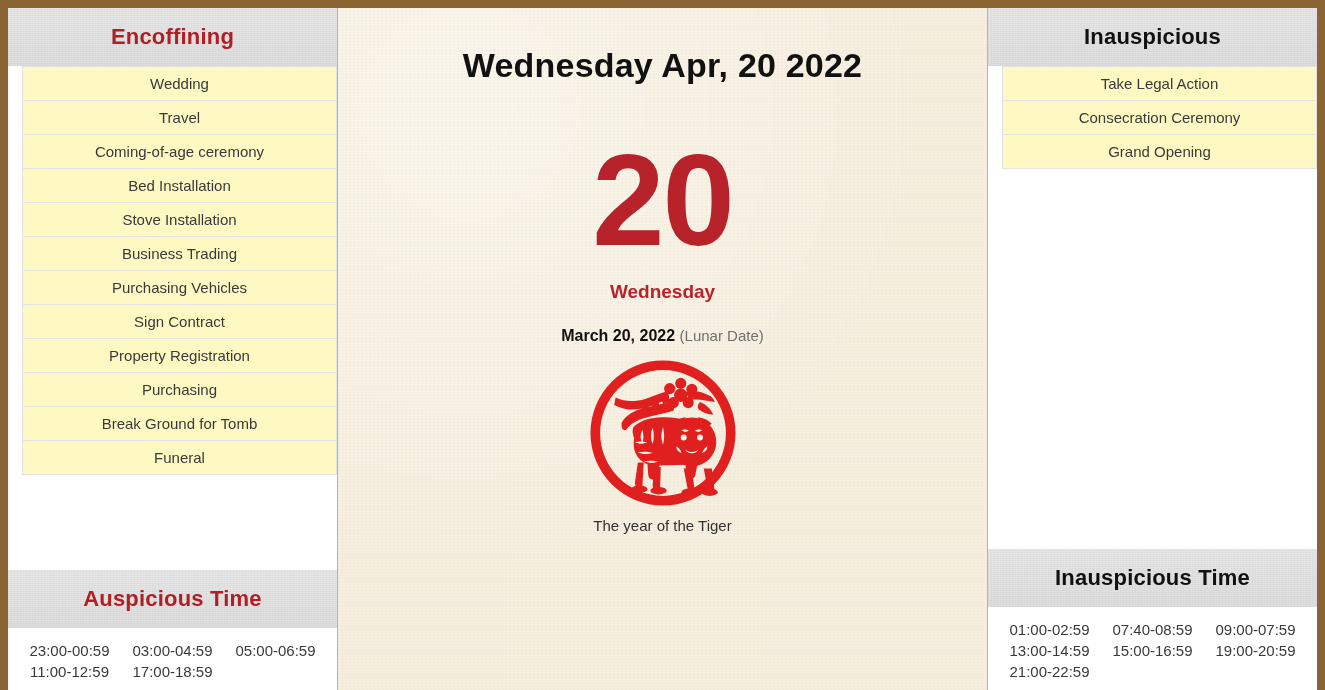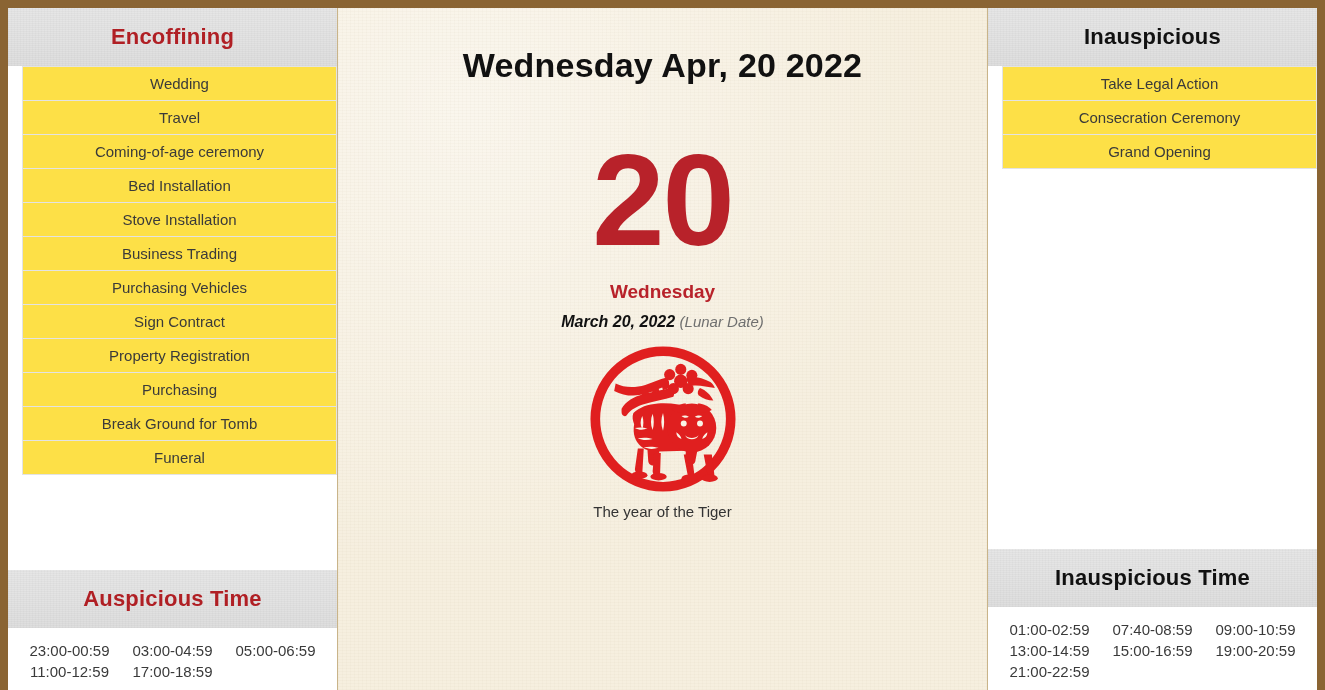--- a/index.html
+++ b/index.html
@@ -56,21 +56,21 @@
   }
   .panel-head.red   { color: #b01f24; }
   .panel-head.black { color: #111111; }
 
   .panel-list {
     list-style: none;
     margin: 0;
     padding: 0;
   }
   .panel-list li {
-    background: #fde047;
+    background: #fef9c3;
     border: 1px solid #e3e3e3;
     border-top: none;
     height: 33px;
     line-height: 33px;
     text-align: center;
     font-size: 15px;
     color: #3a3a3a;
     margin-left: 14px;
   }
   .panel-list li:first-child { border-top: 1px solid #e3e3e3; }
@@ -123,24 +123,23 @@
   }
 
   .weekday {
     margin-top: 16px;
     font-size: 19px;
     font-weight: bold;
     color: #b8222a;
   }
 
   .lunar-line {
-    margin-top: 10px;
+    margin-top: 24px;
     font-size: 16px;
     color: #111111;
-    font-style: italic;
   }
   .lunar-line .lunar-label {
     font-weight: bold;
   }
   .lunar-line .lunar-note {
     font-weight: normal;
     color: #6f6f6f;
     font-size: 15px;
   }
 
@@ -319,21 +318,21 @@
     <ul class="panel-list" id="inauspicious-list">
         <li>Take Legal Action</li>
         <li>Consecration Ceremony</li>
         <li>Grand Opening</li>
       </ul>
     <div class="panel-spacer"></div>
     <div class="panel-head black">Inauspicious Time</div>
     <div class="time-grid" id="inauspicious-times">
         <span>01:00-02:59</span>
         <span>07:40-08:59</span>
-        <span>09:00-10:59</span>
+        <span>09:00-07:59</span>
         <span>13:00-14:59</span>
         <span>15:00-16:59</span>
         <span>19:00-20:59</span>
         <span>21:00-22:59</span>
       </div>
   </div>
 
 </div>
 
 </body></html>

